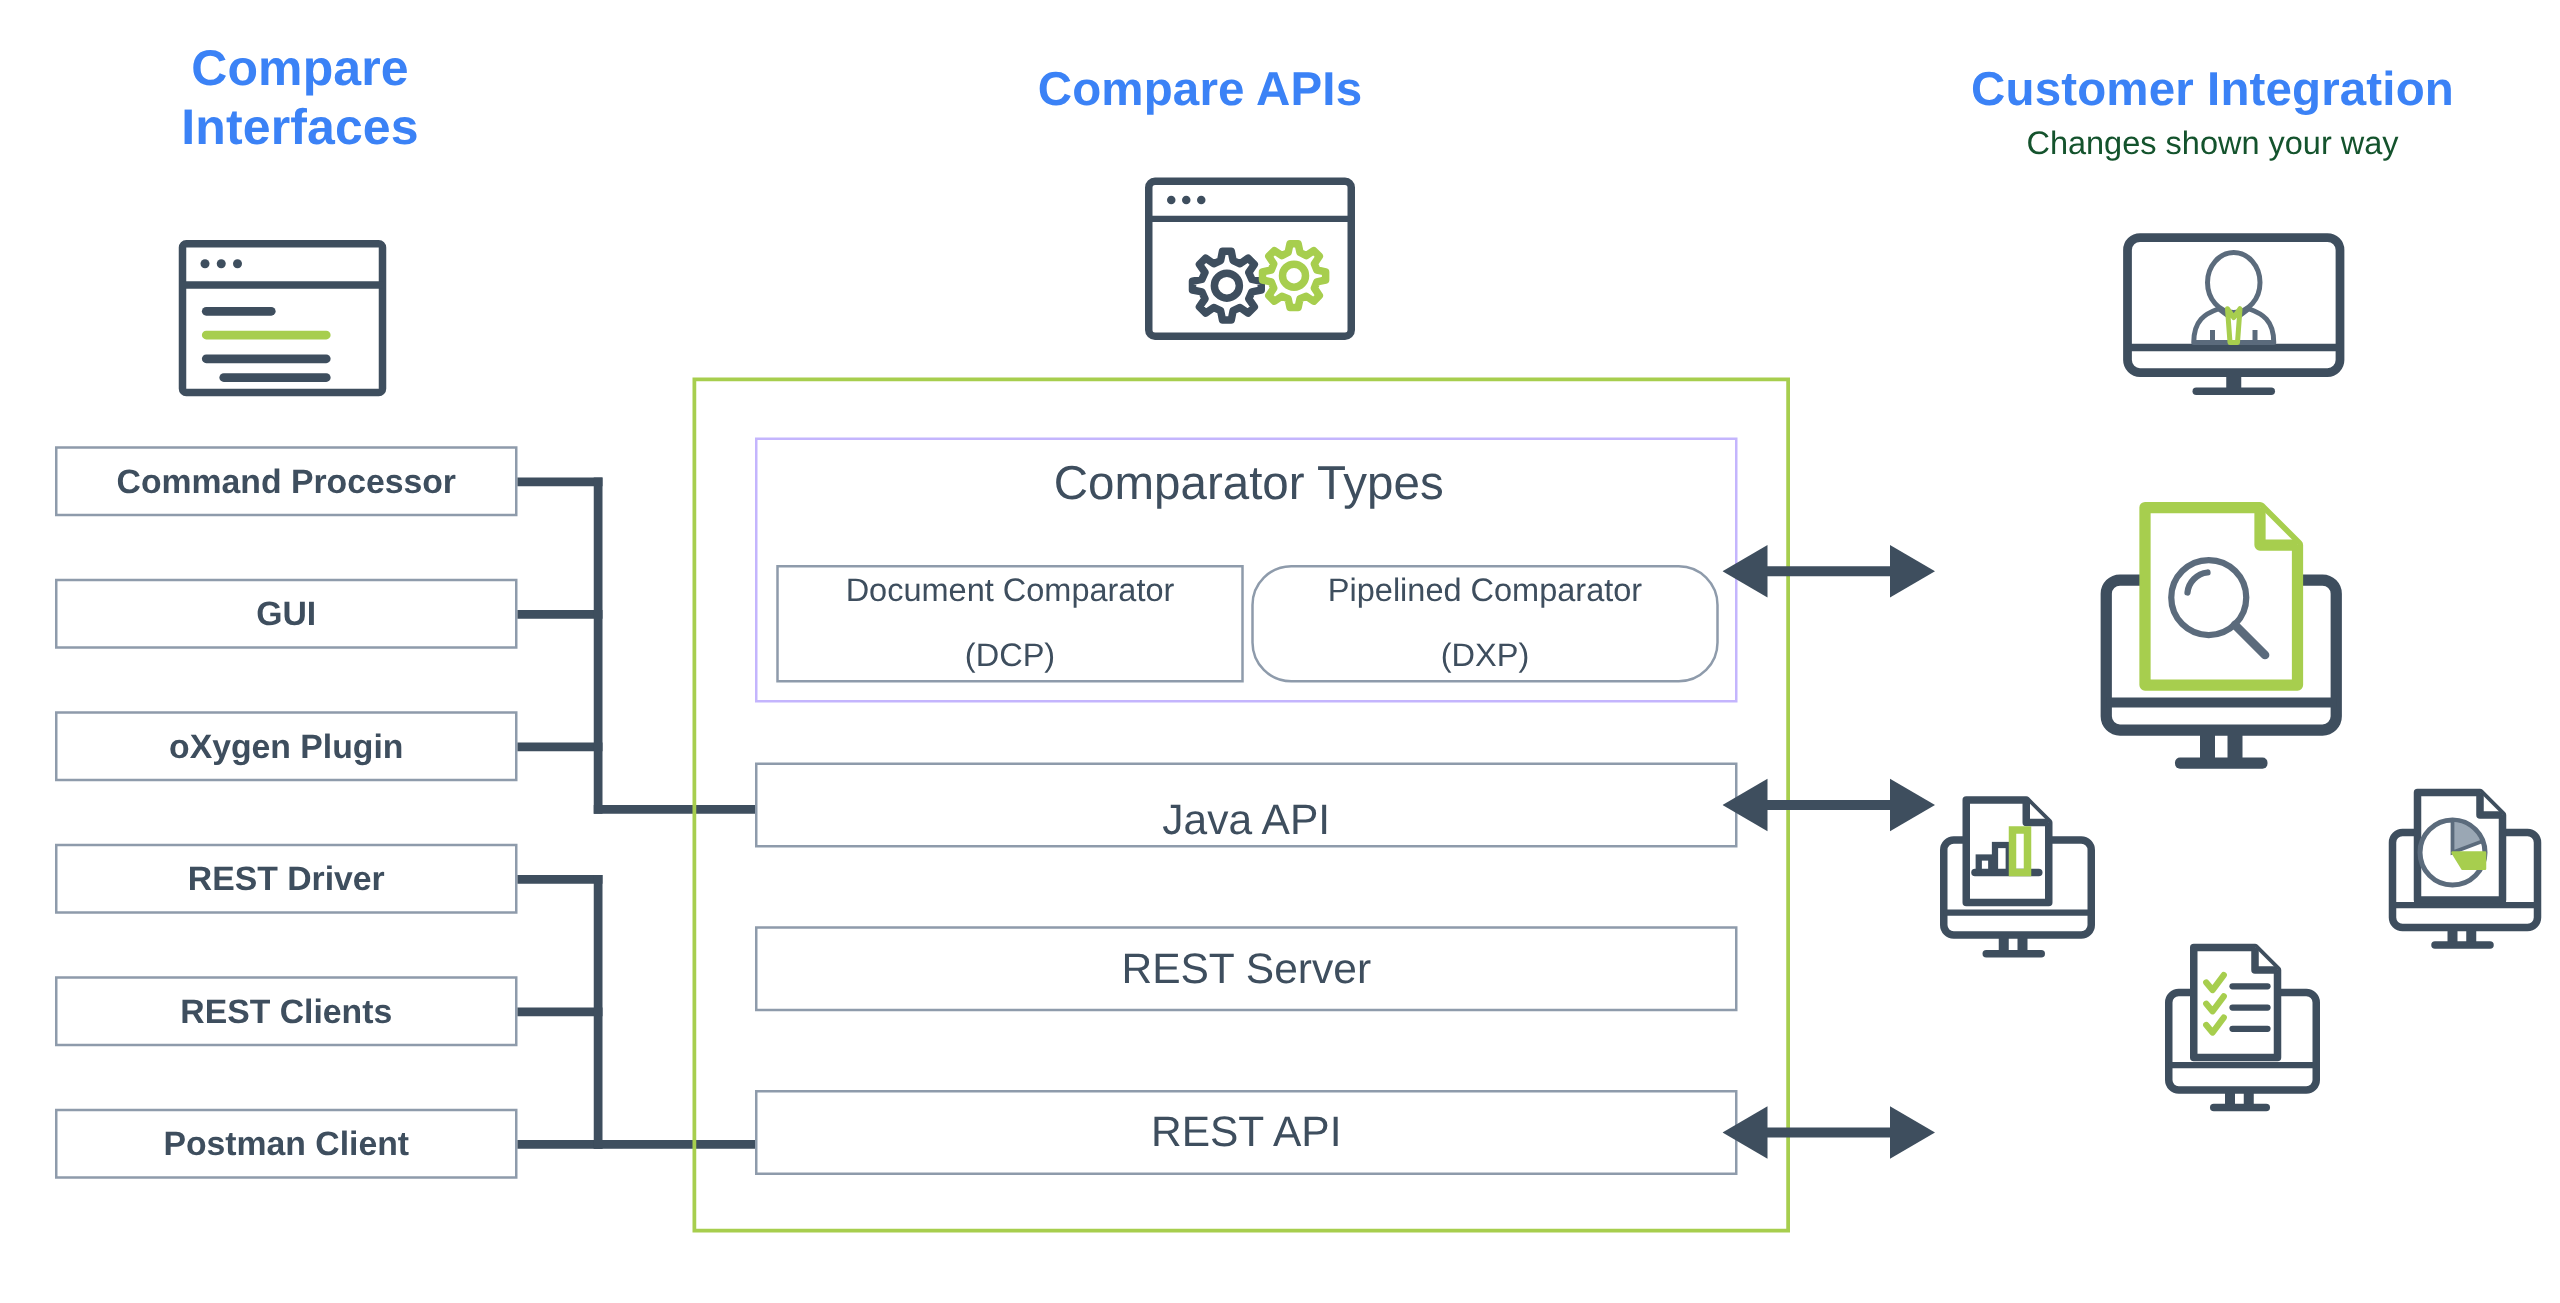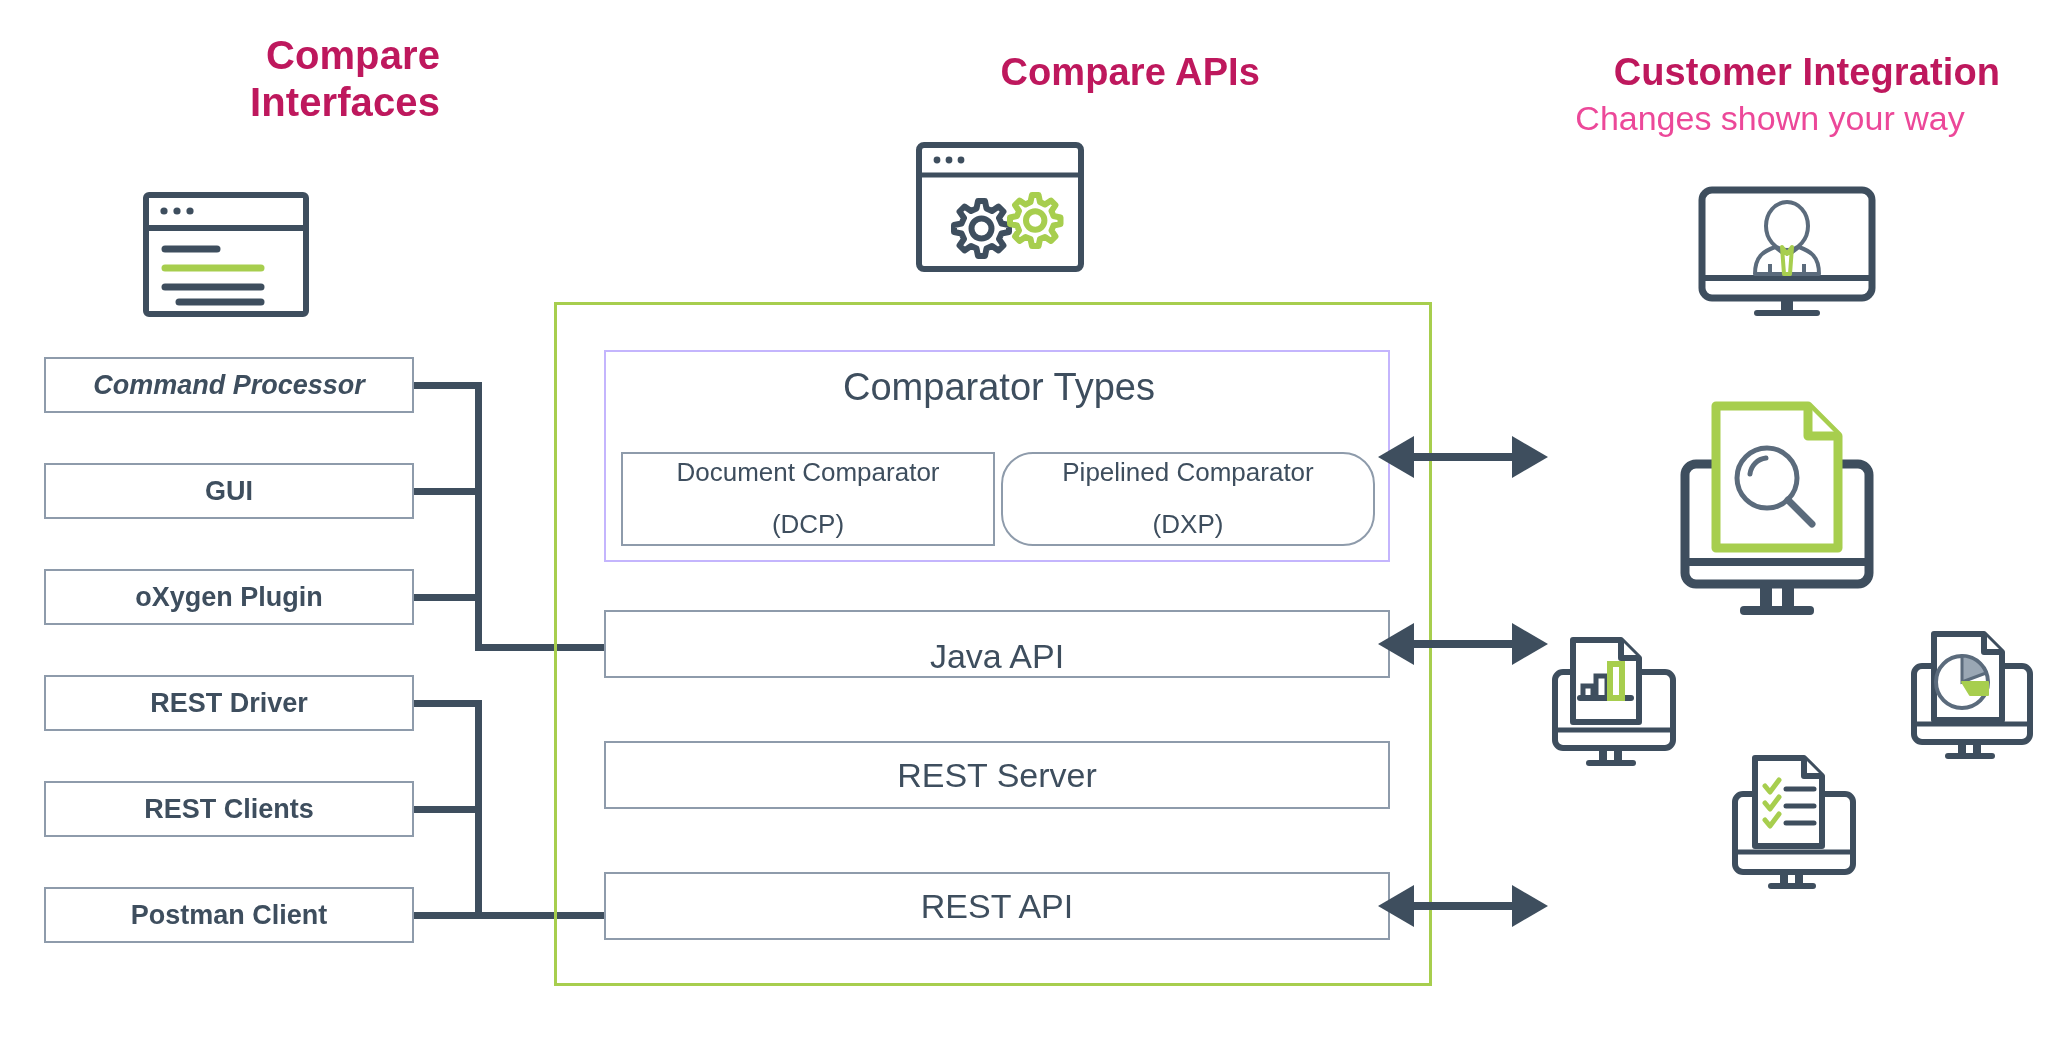--- a/index.html
+++ b/index.html
@@ -5,28 +5,28 @@
   html,body{margin:0;padding:0;background:#ffffff;}
   body{
     width:2048px;height:1042px;position:relative;overflow:hidden;
     font-family:"Liberation Sans", sans-serif;
     color:#3e4e5e;
   }
   .stage{position:absolute;left:0;top:0;width:2048px;height:1042px;}
 
   
   .col-title{
-    position:absolute;text-align:right;font-weight:bold;color:#be185d;
+    position:absolute;text-align:center;font-weight:bold;color:#3b82f6;
     line-height:1.18;letter-spacing:.1px;
   }
   #title-left{left:40px;top:32px;width:400px;font-size:40px;}
   #title-center{left:660px;top:50px;width:600px;font-size:38px;}
   #title-right{left:1540px;top:50px;width:460px;font-size:38px;}
   .col-sub{
-    position:absolute;text-align:center;font-size:34px;color:#ec4899;font-weight:normal;
+    position:absolute;text-align:center;font-size:26px;color:#14532d;font-weight:normal;
   }
   #sub-right{left:1540px;top:99px;width:460px;}
 
   
   .box{
     position:absolute;box-sizing:border-box;
     border:2px solid #8e9bab;background:#ffffff;
     display:flex;align-items:center;justify-content:center;
     color:#3e4e5e;text-align:center;
   }
@@ -80,21 +80,21 @@
       <circle cx="21" cy="19" r="3.6" fill="#3e4e5e"></circle>
       <circle cx="34" cy="19" r="3.6" fill="#3e4e5e"></circle>
       <circle cx="47" cy="19" r="3.6" fill="#3e4e5e"></circle>
       <line x1="22" y1="57" x2="74" y2="57" stroke="#3e4e5e" stroke-width="7" stroke-linecap="round"></line>
       <line x1="22" y1="76" x2="118" y2="76" stroke="#a7ce4e" stroke-width="7" stroke-linecap="round"></line>
       <line x1="22" y1="95" x2="118" y2="95" stroke="#3e4e5e" stroke-width="7" stroke-linecap="round"></line>
       <line x1="36" y1="110" x2="118" y2="110" stroke="#3e4e5e" stroke-width="7" stroke-linecap="round"></line>
     </svg>
   </div>
 
-  <div class="box iface-box" style="left:44px;top:357px;width:370px;height:56px;font-style:italic;">
+  <div class="box iface-box" style="left:44px;top:357px;width:370px;height:56px;">
     <span>Command Processor</span>
   </div>
   <div class="box iface-box" style="left:44px;top:569px;width:370px;height:56px;">
     <span>oXygen Plugin</span>
   </div>
   <div class="box iface-box" style="left:44px;top:463px;width:370px;height:56px;">
     <span>GUI</span>
   </div>
   <div class="box iface-box" style="left:44px;top:675px;width:370px;height:56px;">
     <span>REST Driver</span>

